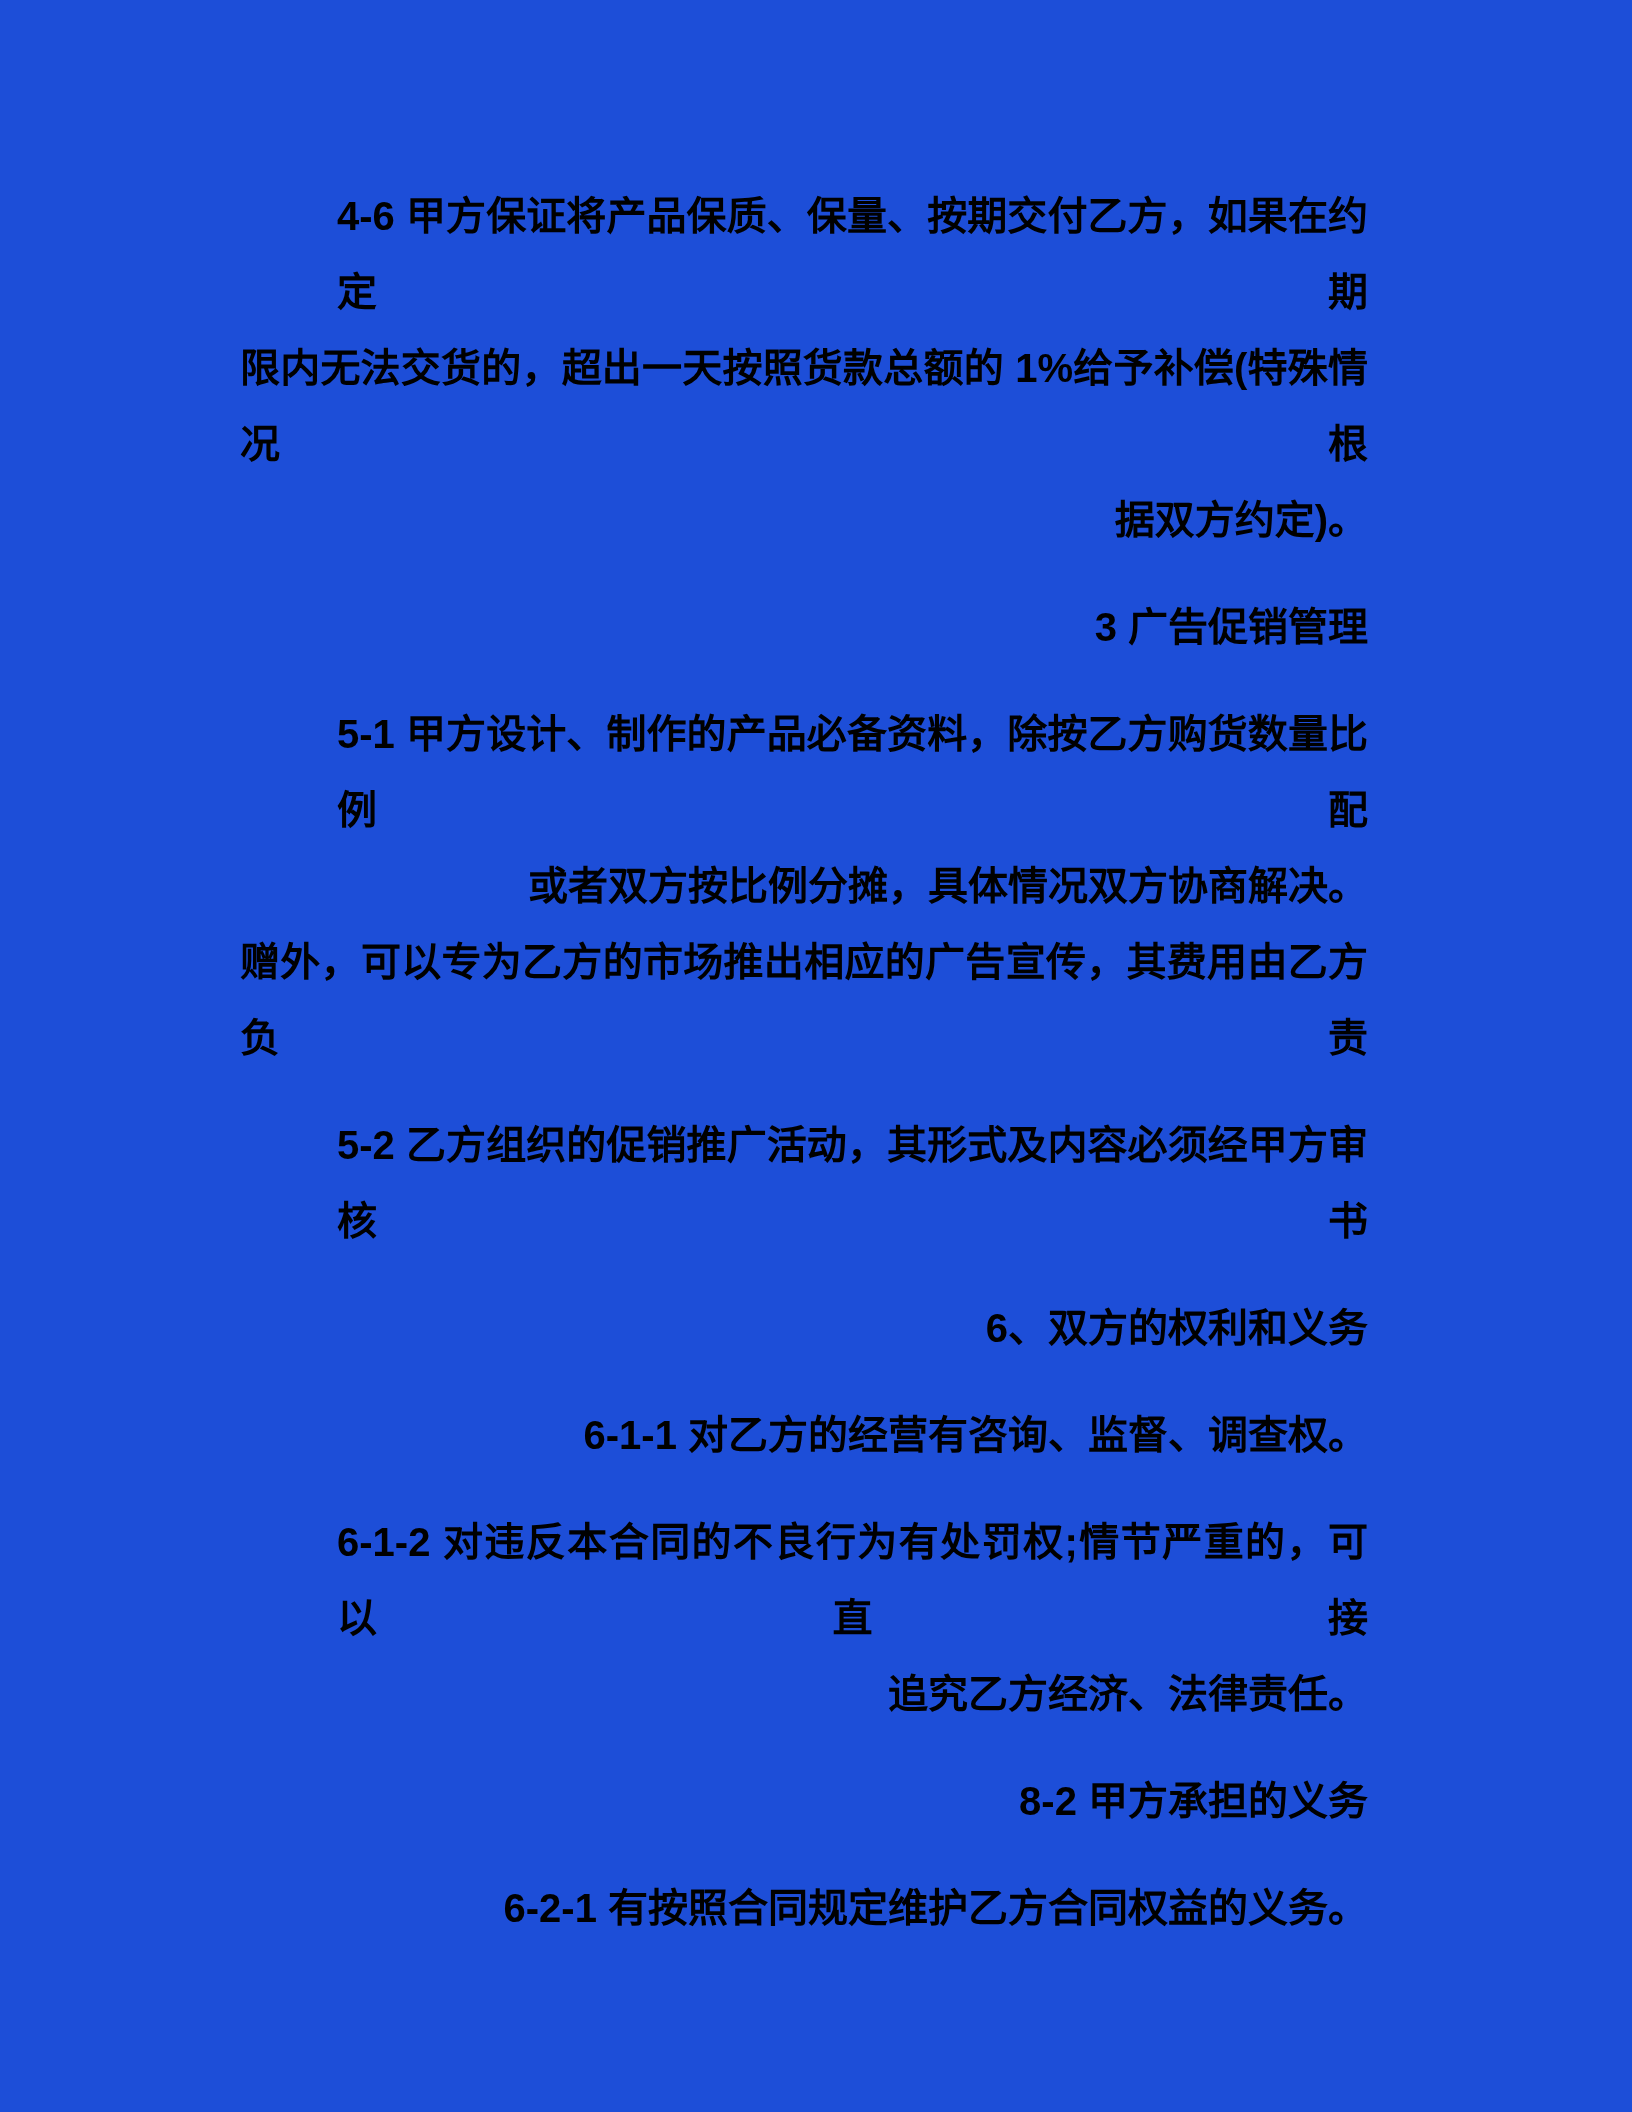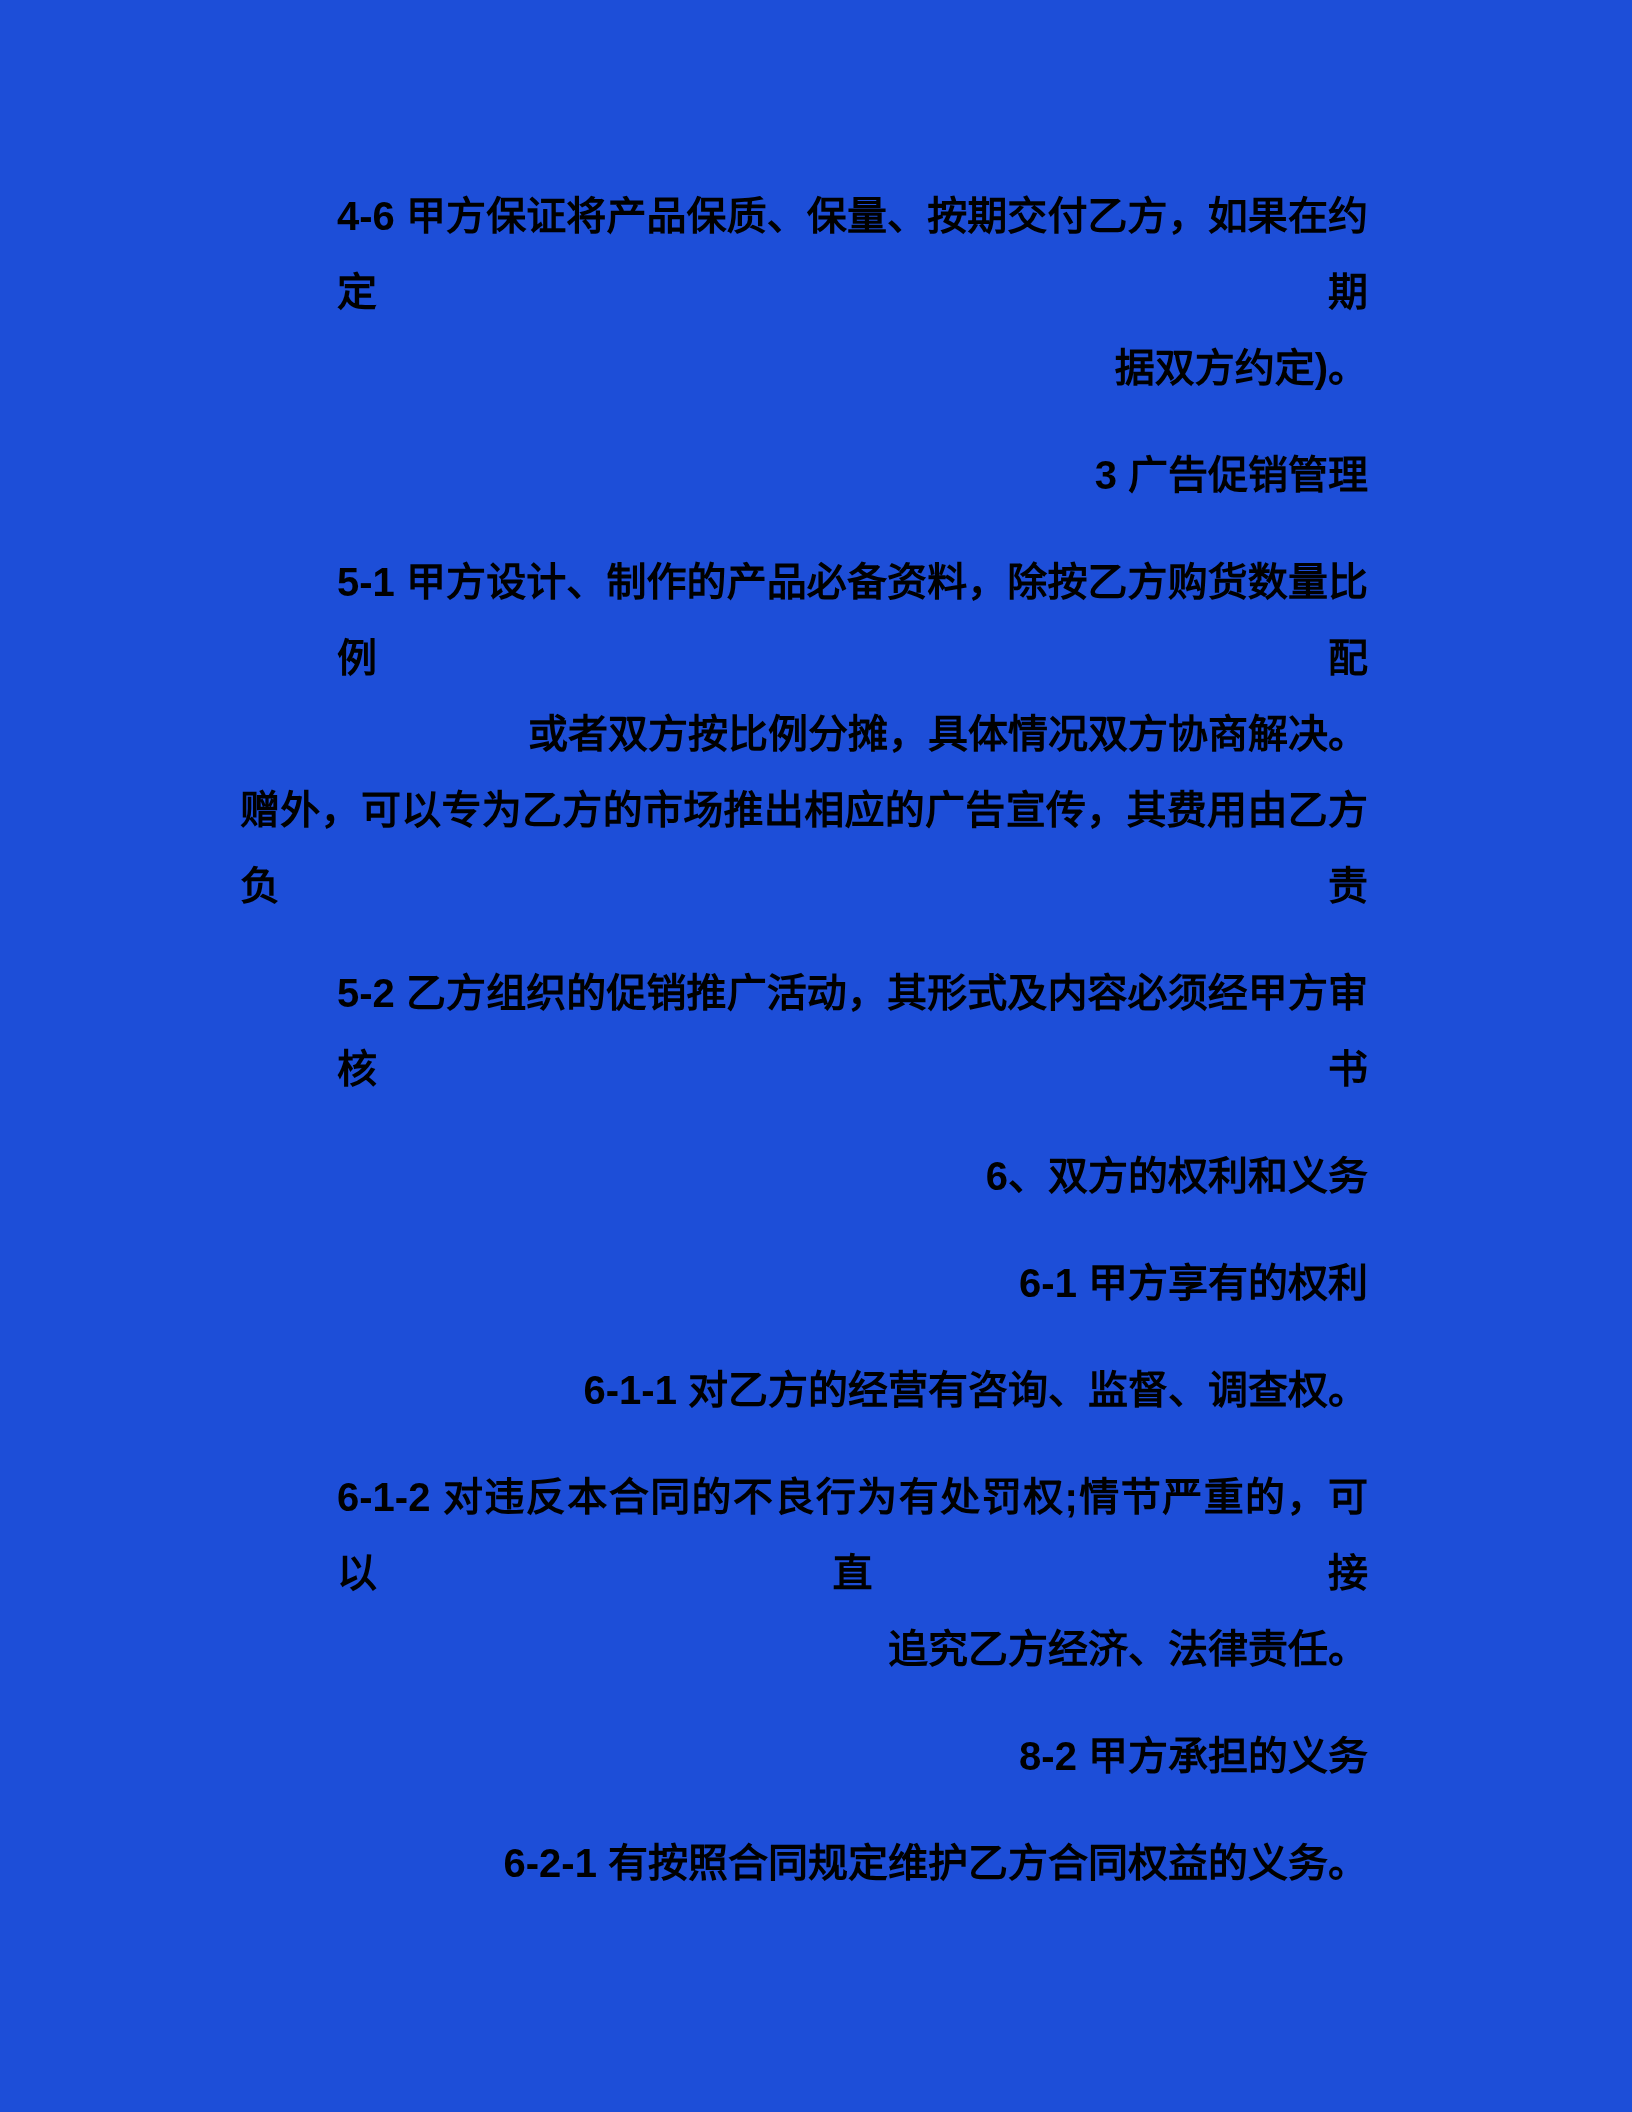--- a/index.html
+++ b/index.html
@@ -48,20 +48,21 @@
   }
 </style>
 </head>
 <body>
 
 <div class="page">
   <div class="content">
 
     <div class="para">
       <div class="line first just">4-6 甲方保证将产品保质、保量、按期交付乙方，如果在约定期</div>
+      <div class="line just">限内无法交货的，超出一天按照货款总额的 1%给予补偿(特殊情况根</div>
       <div class="line">据双方约定)。</div>
     </div>
 
     <div class="para">
       <div class="line first">3 广告促销管理</div>
     </div>
 
     <div class="para">
       <div class="line first just">5-1 甲方设计、制作的产品必备资料，除按乙方购货数量比例配</div>
       <div class="line">或者双方按比例分摊，具体情况双方协商解决。</div>
@@ -69,23 +70,20 @@
     </div>
 
     <div class="para">
       <div class="line first just">5-2 乙方组织的促销推广活动，其形式及内容必须经甲方审核书</div>
     </div>
 
     <div class="para">
       <div class="line first">6、双方的权利和义务</div>
     </div>
 
-    <div class="para">
-      <div class="line first">6-1 甲方享有的权利</div>
-    </div>
 
     <div class="para">
       <div class="line first">6-1-1 对乙方的经营有咨询、监督、调查权。</div>
     </div>
 
     <div class="para">
       <div class="line first just">6-1-2 对违反本合同的不良行为有处罚权;情节严重的，可以直接</div>
       <div class="line">追究乙方经济、法律责任。</div>
     </div>
 

